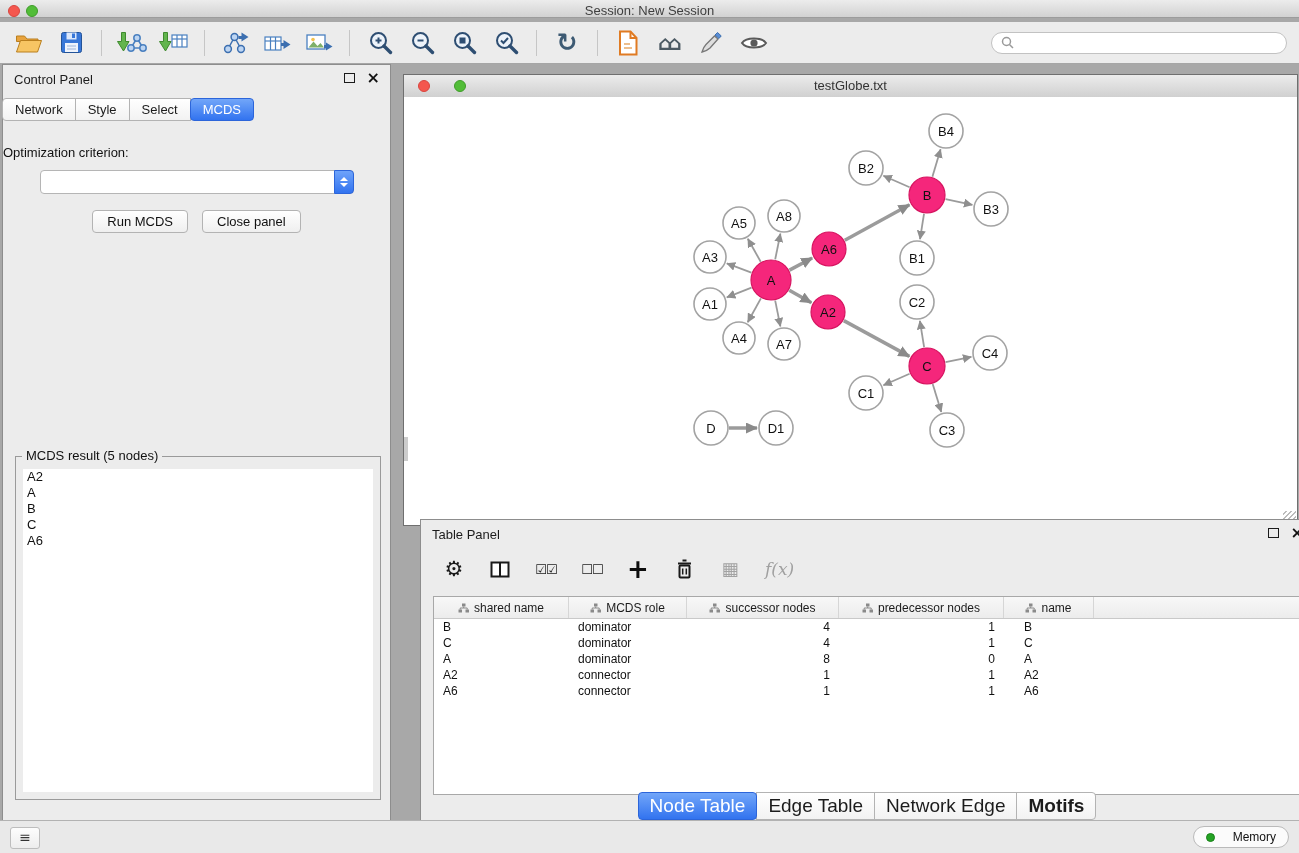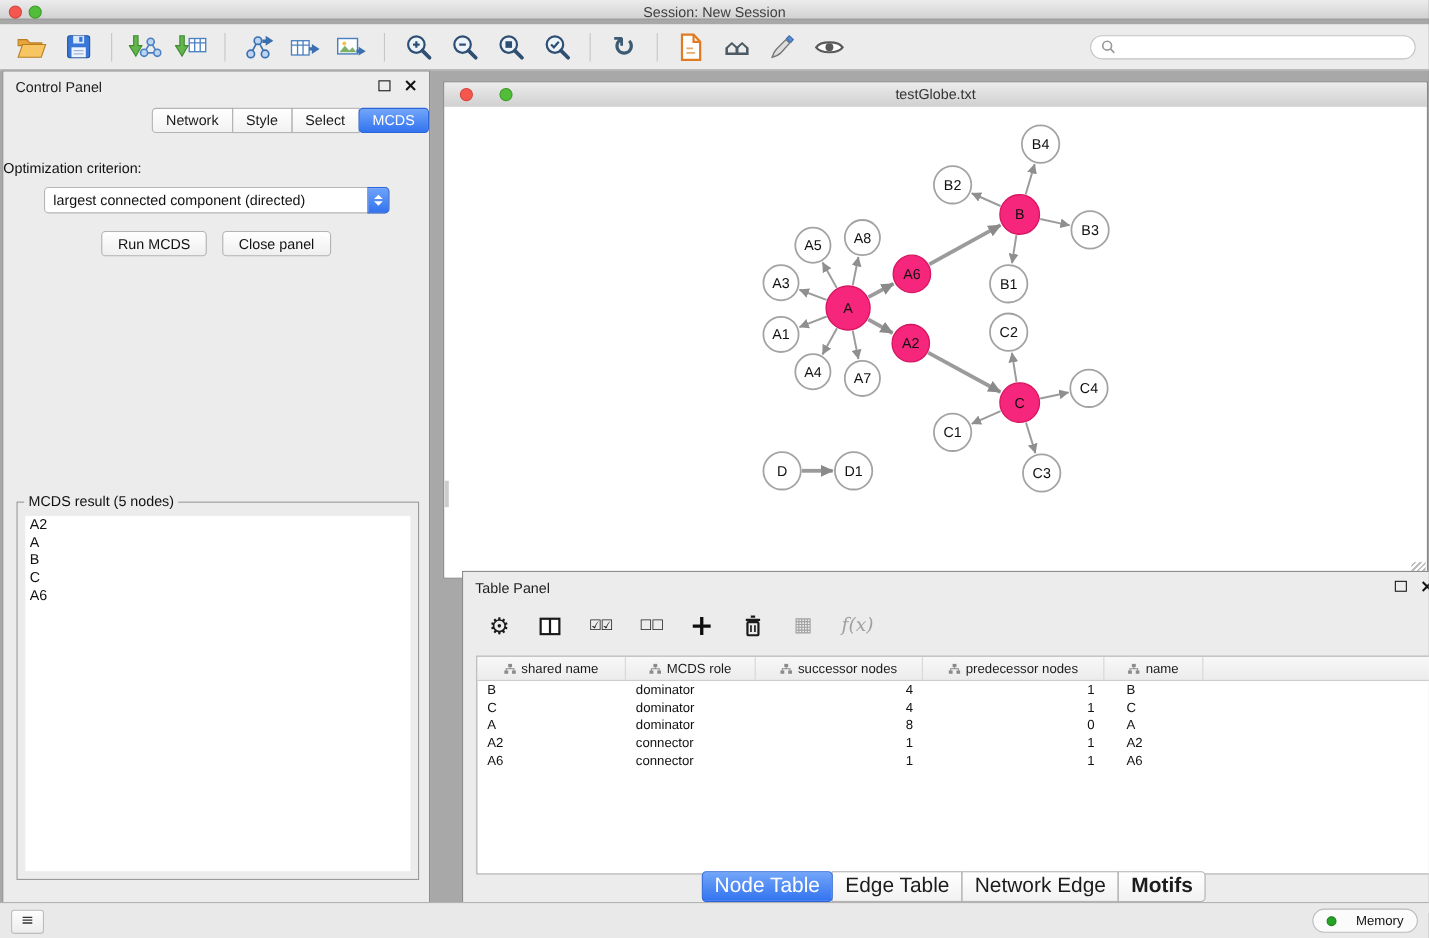--- a/index.html
+++ b/index.html
@@ -26,21 +26,21 @@
 
   
   .panel-head{height:26px;position:relative;}
   .panel-title{font-size:13px;color:#1c1c1c;padding:7px 0 0 11px;display:inline-block;}
   .win-icons{position:absolute;right:10px;top:8px;display:flex;gap:12px;align-items:center;}
   .float-icon{width:9px;height:8px;border:1.5px solid #1a1a1a;display:inline-block;}
   .close-icon{font-size:16px;font-weight:bold;color:#111;line-height:10px;font-family:"DejaVu Sans",sans-serif;}
 
   
   .control-panel{position:absolute;left:2px;top:64px;width:389px;height:757px;background:#ececec;border:1px solid #8d8d8d;box-sizing:border-box;}
-  .ctabs{display:flex;justify-content:flex-end;margin-top:7px;}
+  .ctabs{display:flex;justify-content:flex-start;margin-top:7px;}
   .ctab{font-size:13px;padding:3px 12px;background:linear-gradient(#ffffff,#f2f2f2);border:1px solid #b3b3b3;margin-left:-1px;color:#1c1c1c;}
   .ctab:first-child{border-radius:4px 0 0 4px;}
   .ctab.active{background:linear-gradient(#72a6f9,#3273ef);color:#fff;border-color:#2c65da;border-radius:4px;position:relative;z-index:1;}
   .opt-label{text-align:left;font-size:13px;margin-top:24px;color:#111;}
   .combo{width:314px;height:24px;margin:10px auto 0;position:relative;background:#fff;border:1px solid #b5b5b5;border-radius:4px;box-sizing:border-box;}
   .combo-text{font-size:13px;line-height:22px;padding-left:8px;color:#111;white-space:nowrap;overflow:hidden;margin-right:22px;}
   .combo-btn{position:absolute;right:-1px;top:-1px;bottom:-1px;width:20px;background:linear-gradient(#6ea3fa,#3273ef);border:1px solid #2c65da;border-radius:0 4px 4px 0;display:flex;flex-direction:column;align-items:center;justify-content:center;gap:2px;box-sizing:border-box;}
   .arr-up{width:0;height:0;border-left:4px solid transparent;border-right:4px solid transparent;border-bottom:4px solid #fff;}
   .arr-dn{width:0;height:0;border-left:4px solid transparent;border-right:4px solid transparent;border-top:4px solid #fff;}
   .cbtn-row{display:flex;justify-content:center;gap:14px;margin-top:16px;}
@@ -252,21 +252,20 @@
       </span>
     </div>
     <div class="ctabs">
       <span class="ctab">Network</span>
       <span class="ctab">Style</span>
       <span class="ctab">Select</span>
       <span class="ctab active">MCDS</span>
     </div>
     <div class="opt-label">Optimization criterion:</div>
     <div class="combo">
-      <div class="combo-text">largest connected component (directed)</div>
       <div class="combo-btn">
         <span class="arr-up"></span>
         <span class="arr-dn"></span>
       </div>
     </div>
     <div class="cbtn-row">
       <span class="cbtn">Run MCDS</span>
       <span class="cbtn">Close panel</span>
     </div>
     <div class="result-group">

